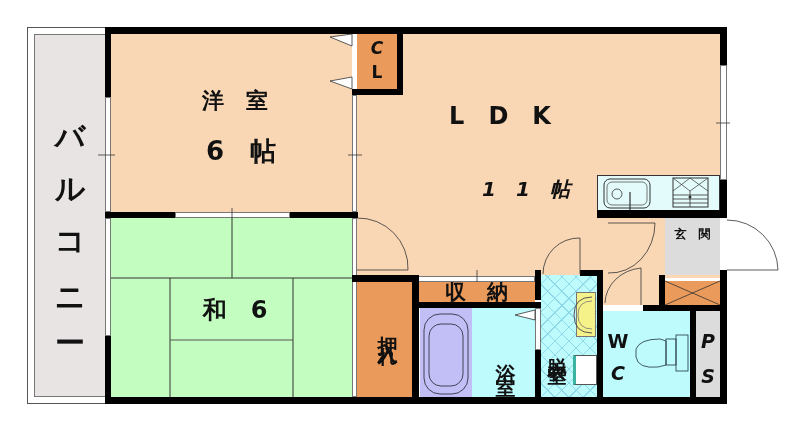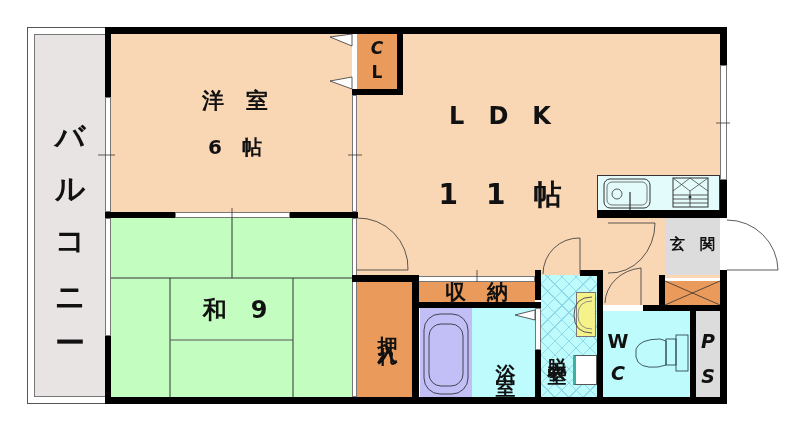--- a/index.html
+++ b/index.html
@@ -13,29 +13,29 @@
 </style>
 </head>
 <body>
 
 <div class="abs" style="left:27px;top:27px;width:80px;height:377px;border:1px solid #555;background:#fff;"></div>
 <div class="abs" style="left:34px;top:34px;width:72px;height:363px;background:#e9e4e4;border:1px solid #777;"></div>
 <div class="label vtext" style="left:50px;top:65px;width:40px;height:320px;font-size:30px;letter-spacing:22px;">バルコニー</div>
 
 <div class="abs" style="left:111px;top:34px;width:241px;height:178px;background:#f9d7b5;"></div>
 <div class="label" style="left:170px;top:86px;width:130px;font-size:22px;white-space:pre;">洋　室</div>
-<div class="label" style="left:170px;top:134px;width:130px;font-size:20px;white-space:pre;">6　帖</div>
+<div class="label" style="left:176px;top:134px;width:130px;font-size:26px;white-space:pre;">6　帖</div>
 
 <div class="abs" style="left:357px;top:34px;width:40px;height:55px;background:#ea9a5a;"></div>
 <div class="label" style="left:357px;top:38px;width:40px;font-size:17px;font-style:italic;">C</div>
 <div class="label" style="left:357px;top:62px;width:40px;font-size:17px;">L</div>
 
 <div class="abs" style="left:357px;top:34px;width:363px;height:244px;background:#f9d7b5;clip-path:polygon(40px 0,363px 0,363px 244px,0 244px,0 58px,40px 58px);"></div>
 <div class="label" style="left:430px;top:100px;width:140px;font-size:24px;white-space:pre;">L　D　K</div>
-<div class="label" style="left:430px;top:176px;width:140px;font-size:28px;white-space:pre;">1　1　帖</div>
+<div class="label" style="left:456px;top:176px;width:140px;font-size:20px;font-style:italic;white-space:pre;">1　1　帖</div>
 
 <div class="abs" style="left:597px;top:175px;width:123px;height:37px;background:#e3fbfb;border:1px solid #333;"></div>
 <svg style="left:603px;top:178px;" width="50" height="34">
   <rect x="1" y="1" width="46" height="29" rx="6" fill="none" stroke="#333" stroke-width="1"></rect>
   <rect x="4" y="4" width="40" height="23" rx="5" fill="none" stroke="#555" stroke-width="0.8"></rect>
   <circle cx="14" cy="16" r="5" fill="none" stroke="#333" stroke-width="0.8"></circle>
   <line x1="27" y1="14" x2="27" y2="32" stroke="#333" stroke-width="1.2"></line>
 </svg>
 <svg style="left:672px;top:177px;" width="38" height="32">
   <rect x="1" y="1" width="35" height="29" fill="none" stroke="#333" stroke-width="1"></rect>
@@ -51,21 +51,21 @@
 </svg>
 
 <div class="abs" style="left:111px;top:218px;width:241px;height:179px;background:#c4fdc0;"></div>
 <svg style="left:111px;top:218px;" width="241" height="179">
   <line x1="121" y1="0" x2="121" y2="60" stroke="#333" stroke-width="1"></line>
   <line x1="0" y1="60" x2="241" y2="60" stroke="#333" stroke-width="1"></line>
   <line x1="59" y1="60" x2="59" y2="179" stroke="#333" stroke-width="1"></line>
   <line x1="182" y1="60" x2="182" y2="179" stroke="#333" stroke-width="1"></line>
   <line x1="59" y1="122" x2="182" y2="122" stroke="#555" stroke-width="1"></line>
 </svg>
-<div class="label" style="left:180px;top:294px;width:110px;font-size:24px;white-space:pre;">和　9</div>
+<div class="label" style="left:180px;top:294px;width:110px;font-size:24px;white-space:pre;">和　6</div>
 
 <div class="abs" style="left:357px;top:282px;width:55px;height:115px;background:#ea9a5a;"></div>
 <div class="label vtext" style="left:372px;top:290px;width:30px;height:100px;font-size:20px;letter-spacing:6px;">押入れ</div>
 
 <div class="abs" style="left:418px;top:282px;width:117px;height:21px;background:#ea9a5a;"></div>
 <div class="label" style="left:418px;top:282px;width:117px;font-size:21px;line-height:21px;white-space:pre;">収　納</div>
 <div class="window" style="left:418px;top:276px;width:117px;height:6px;"></div>
 
 <div class="abs" style="left:420px;top:308px;width:115px;height:89px;background:#bdfbfd;"></div>
 <div class="abs" style="left:420px;top:308px;width:52px;height:89px;background:#c1bff5;"></div>
@@ -80,21 +80,21 @@
 <svg style="left:570px;top:295px;" width="26" height="40">
   <path d="M22 2 Q4 2 4 20 Q4 38 22 38" fill="none" stroke="#555" stroke-width="1"></path>
   <path d="M22 6 Q8 6 8 20 Q8 34 22 34" fill="none" stroke="#777" stroke-width="0.8"></path>
 </svg>
 <div class="abs" style="left:573px;top:355px;width:24px;height:30px;background:#fff;border:1px solid #555;border-left:3px solid #3bb3a0;"></div>
 <div class="label vtext" style="left:543px;top:300px;width:28px;height:95px;font-size:19px;letter-spacing:4px;">脱衣室</div>
 
 <div class="abs" style="left:603px;top:218px;width:56px;height:87px;background:#f9d7b5;"></div>
 
 <div class="abs" style="left:665px;top:218px;width:55px;height:57px;background:#dcdcdc;"></div>
-<div class="label" style="left:665px;top:235px;width:55px;font-size:15px;white-space:pre;">玄　関</div>
+<div class="label" style="left:665px;top:226px;width:55px;font-size:12px;white-space:pre;">玄　関</div>
 <div class="abs" style="left:665px;top:281px;width:55px;height:24px;background:#ea9a5a;"></div>
 <svg style="left:665px;top:281px;" width="55" height="24">
   <line x1="0" y1="0" x2="55" y2="24" stroke="#333" stroke-width="0.8"></line>
   <line x1="55" y1="0" x2="0" y2="24" stroke="#333" stroke-width="0.8"></line>
 </svg>
 
 <div class="abs" style="left:603px;top:311px;width:87px;height:86px;background:#bdfbfd;"></div>
 <div class="label" style="left:606px;top:330px;width:24px;font-size:19px;">W</div>
 <div class="label" style="left:606px;top:362px;width:24px;font-size:19px;font-style:italic;">C</div>
 <svg style="left:630px;top:335px;" width="60" height="40">

